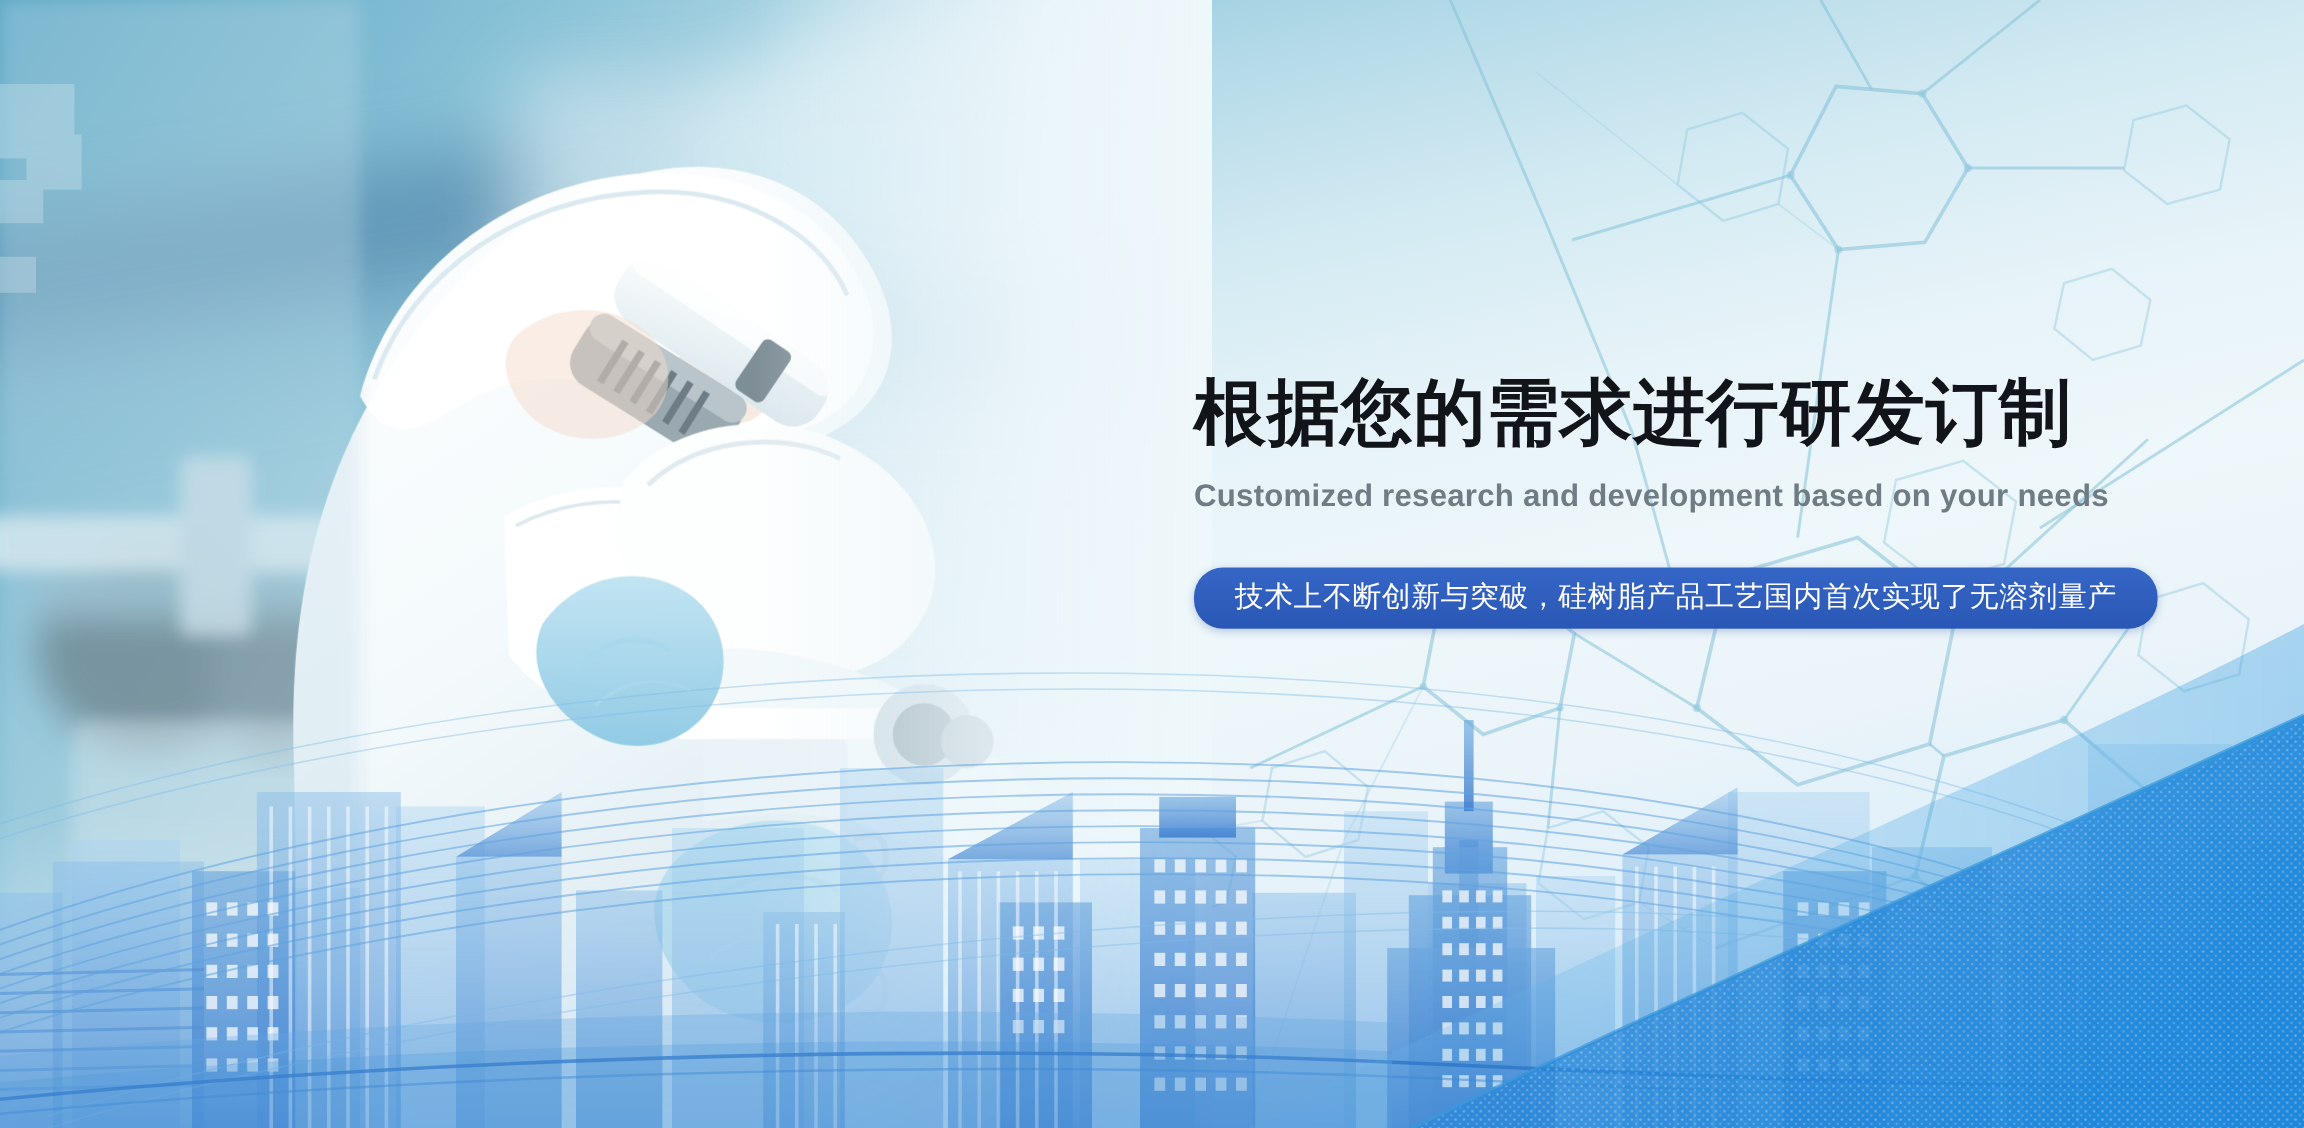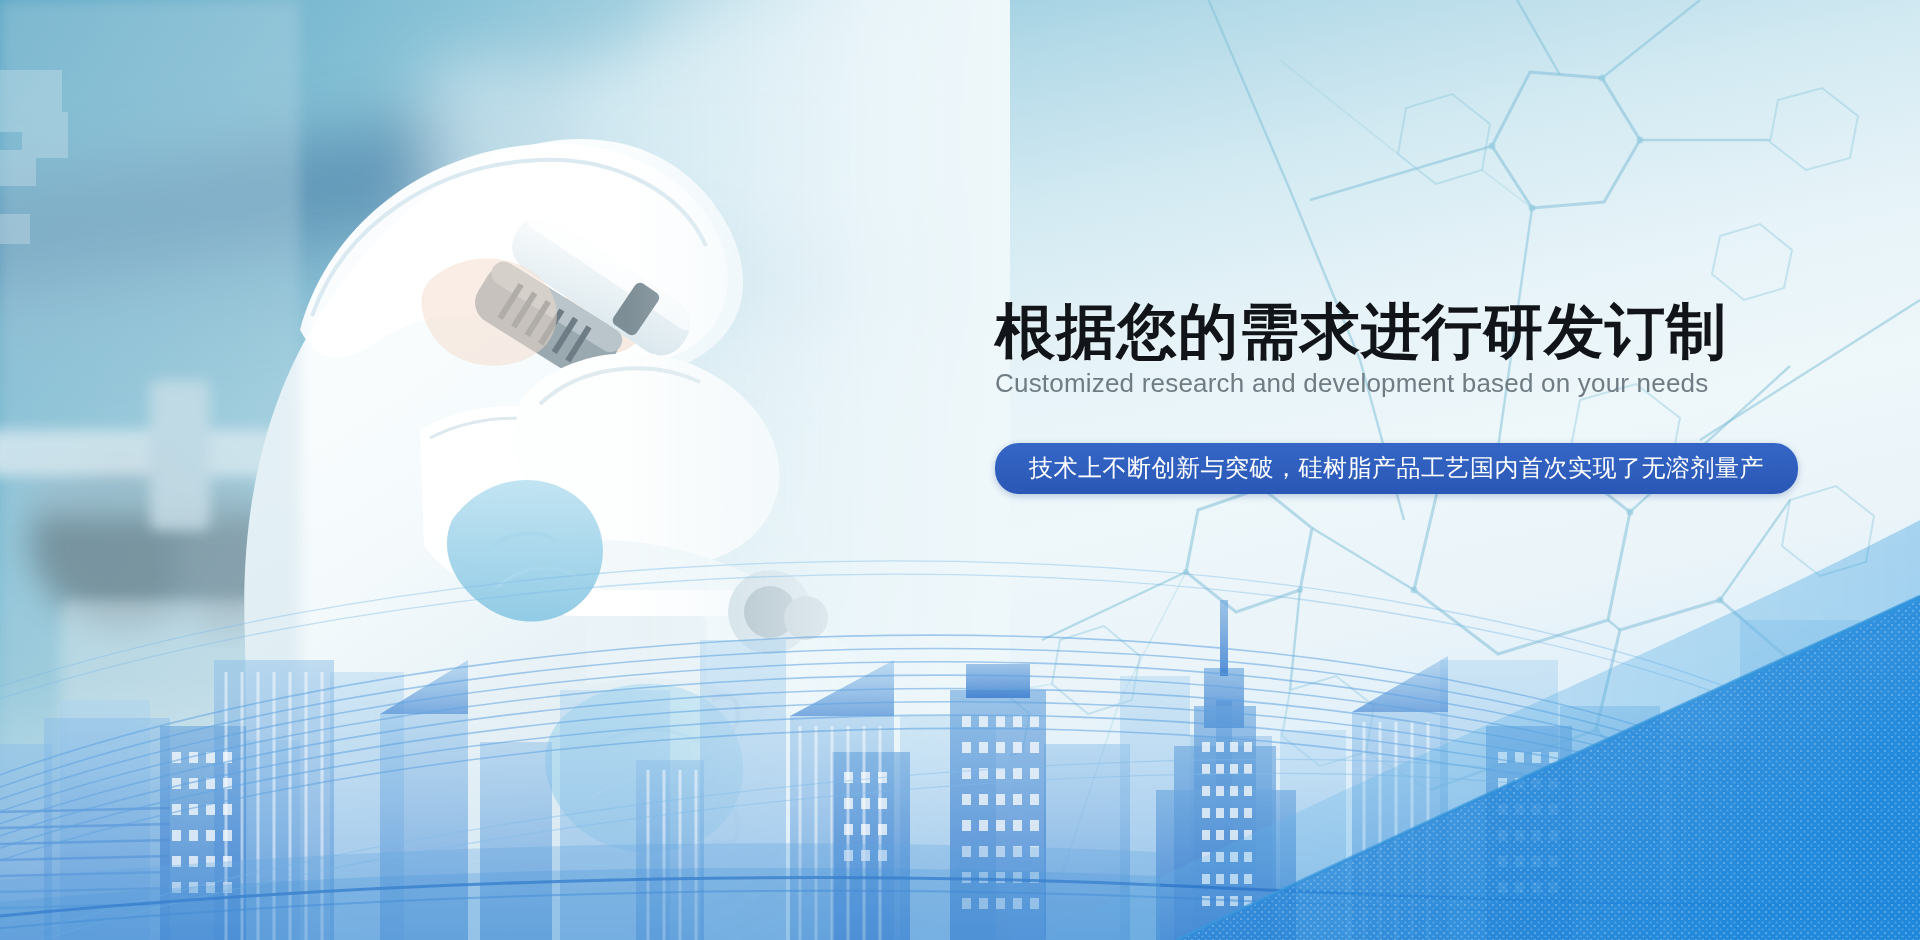--- a/index.html
+++ b/index.html
@@ -21,37 +21,37 @@
       #cde6f8 86%,
       #b7dcf6 93%,
       #a4d2f2 100%);
   }
 
   
   .layer{position:absolute;inset:0;width:1920px;height:940px;}
   .layer svg{display:block;width:1920px;height:940px;}
 
   
-  .content{position:absolute;left:995px;top:300px;width:760px;}
+  .content{position:absolute;left:995px;top:312px;width:760px;}
 
   .headline{
     font-size:60px;
     line-height:1.08;
     font-weight:700;
     letter-spacing:1px;
     color:#111418;
     white-space:nowrap;
     text-shadow:0 1px 2px rgba(255,255,255,.35);
   }
 
   .subhead{
-    margin-top:2px;
+    margin-top:20px;
     font-size:26px;
     line-height:1.25;
-    font-weight:400;
+    font-weight:700;
     color:#6f7c84;
     letter-spacing:.2px;
     white-space:nowrap;
   }
 
   .pill-wrap{margin-top:44px;}
   .pill{
     display:inline-block;
     background:linear-gradient(180deg,#3566c6 0%,#2a57b5 100%);
     color:#ffffff;

